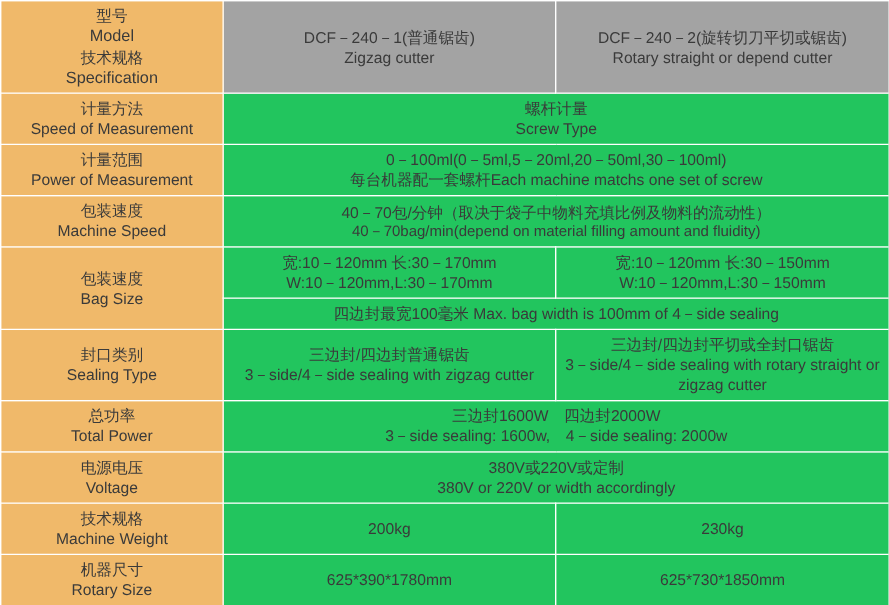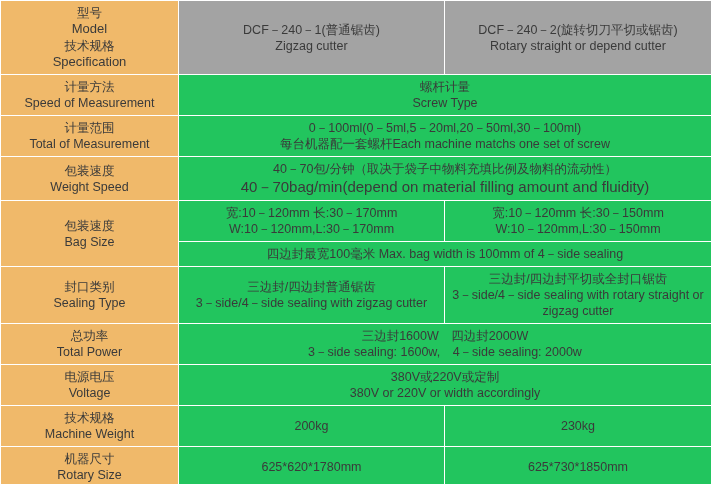--- a/index.html
+++ b/index.html
@@ -32,21 +32,21 @@
   .val{
     background:#22c55e;
   }
   .val-green{
     background:#a3a3a3;
   }
   .cn{display:block;}
   .en{display:block;}
   .left{text-align:left;padding-left:10px;margin-left:16px;}
   .nowrap{white-space:nowrap;}
-  .small{font-size:15px;}
+  .small{font-size:12px;}
   .r-model .lab{height:56px;}
   .hdr-cn{display:block;font-size:12.5px;}
   .hdr-en{display:block;font-size:13px;}
 </style>
 </head>
 <body>
 
 <div class="sheet">
 <table class="spec">
   <colgroup>
@@ -80,32 +80,32 @@
       </td>
       <td class="val" colspan="2">
         <span class="cn">螺杆计量</span>
         <span class="en">Screw Type</span>
       </td>
     </tr>
 
     <tr>
       <td class="lab">
         <span class="cn">计量范围</span>
-        <span class="en">Total of Measurement</span>
+        <span class="en">Power of Measurement</span>
       </td>
       <td class="val" colspan="2">
         <span class="cn">0－100ml(0－5ml,5－20ml,20－50ml,30－100ml)</span>
         <span class="en">每台机器配一套螺杆Each machine matchs one set of screw</span>
       </td>
     </tr>
 
     <tr>
       <td class="lab">
         <span class="cn">包装速度</span>
-        <span class="en">Weight Speed</span>
+        <span class="en">Machine Speed</span>
       </td>
       <td class="val" colspan="2">
         <span class="cn">40－70包/分钟（取决于袋子中物料充填比例及物料的流动性）</span>
         <span class="en small">40－70bag/min(depend on material filling amount and fluidity)</span>
       </td>
     </tr>
 
     <tr>
       <td class="lab" rowspan="2">
         <span class="cn">包装速度</span>
@@ -170,18 +170,18 @@
       </td>
       <td class="val">200kg</td>
       <td class="val">230kg</td>
     </tr>
 
     <tr>
       <td class="lab">
         <span class="cn">机器尺寸</span>
         <span class="en">Rotary Size</span>
       </td>
-      <td class="val">625*620*1780mm</td>
+      <td class="val">625*390*1780mm</td>
       <td class="val">625*730*1850mm</td>
     </tr>
   </tbody>
 </table>
 </div>
 
 </body></html>

